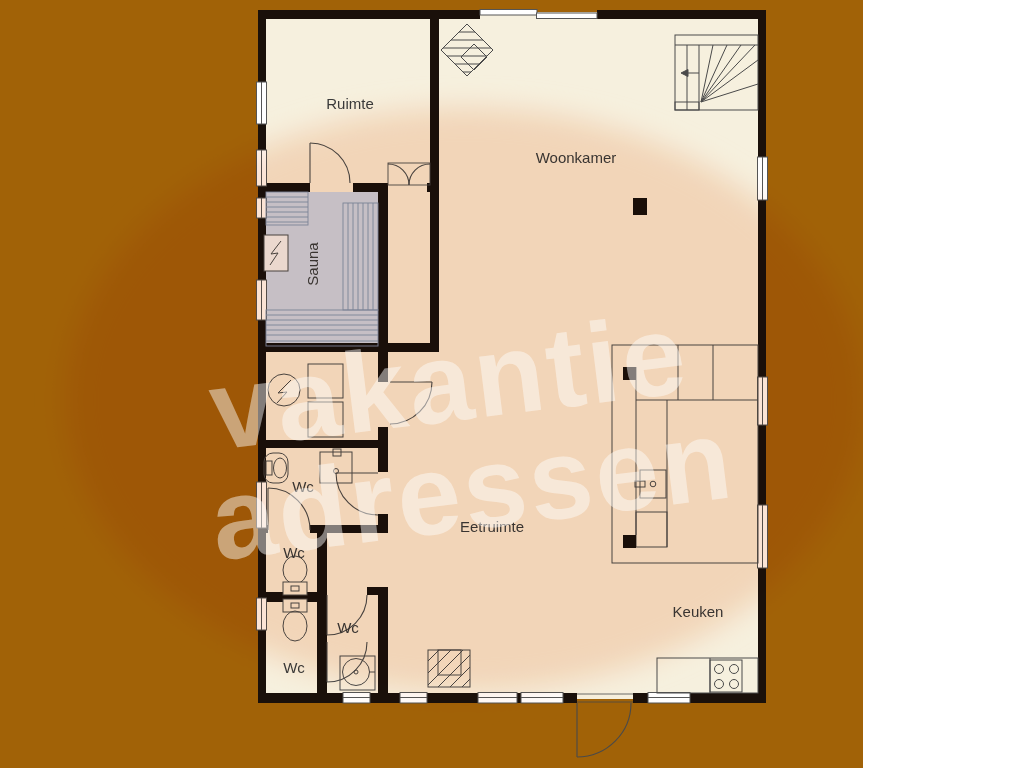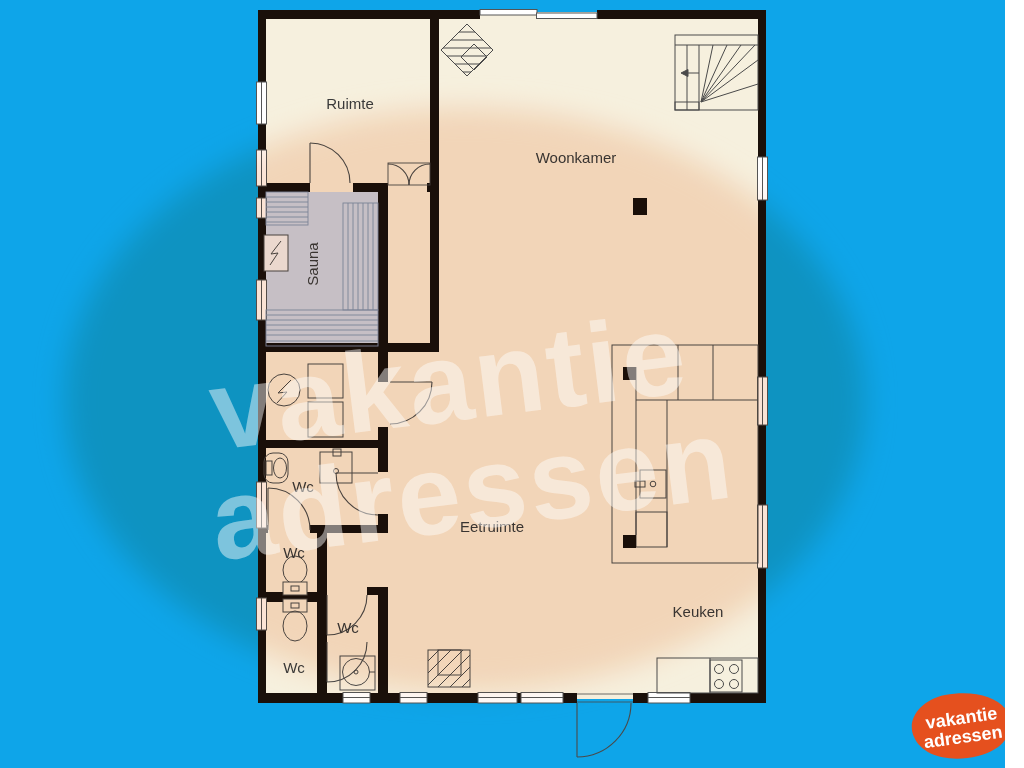--- a/index.html
+++ b/index.html
@@ -1,16 +1,16 @@
 <!DOCTYPE html>
 <html><head>
 <meta charset="utf-8">
 <style>
   html,body{margin:0;padding:0;background:#ffffff;}
-  #stage{position:relative;width:1005px;height:768px;background:#0ea5e9;overflow:hidden;
+  #stage{position:relative;width:863px;height:768px;background:#a16207;overflow:hidden;
          font-family:"Liberation Sans","DejaVu Sans",sans-serif;}
   svg{position:absolute;left:0;top:0;}
   text{font-family:"Liberation Sans","DejaVu Sans",sans-serif;}
   .room-label{font-size:15px;}
   .wc-label{font-size:15px;}
   .watermark-text{font-weight:bold;opacity:.46;letter-spacing:3px;}
   .logo-text{font-weight:bold;fill:#ffffff;font-size:18px;}
 </style>
 </head>
 <body>

